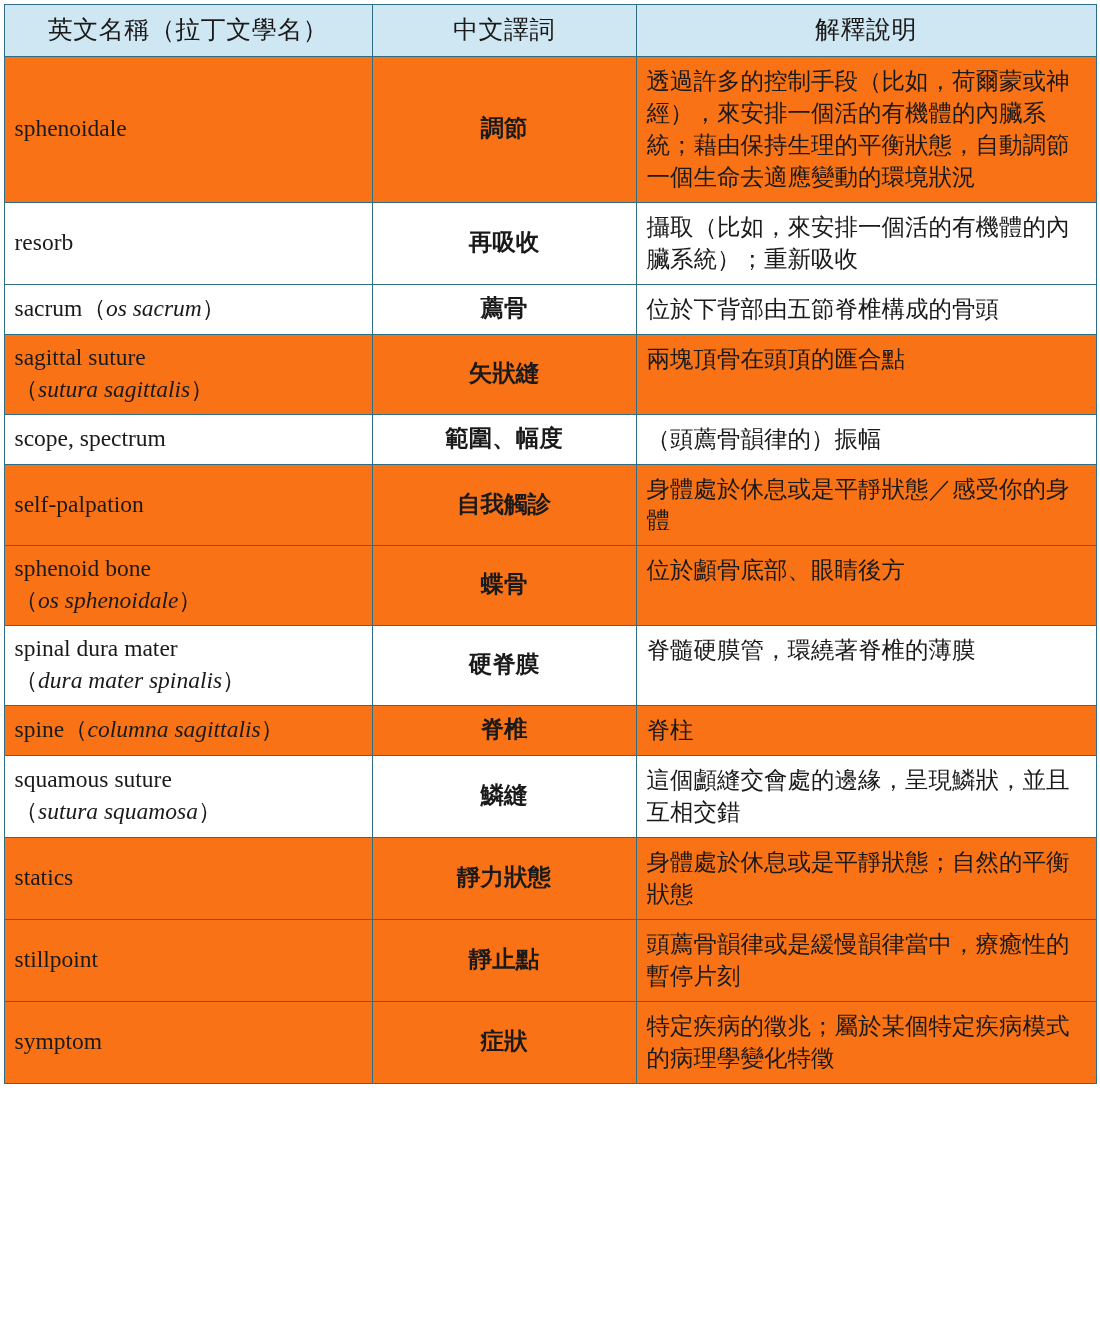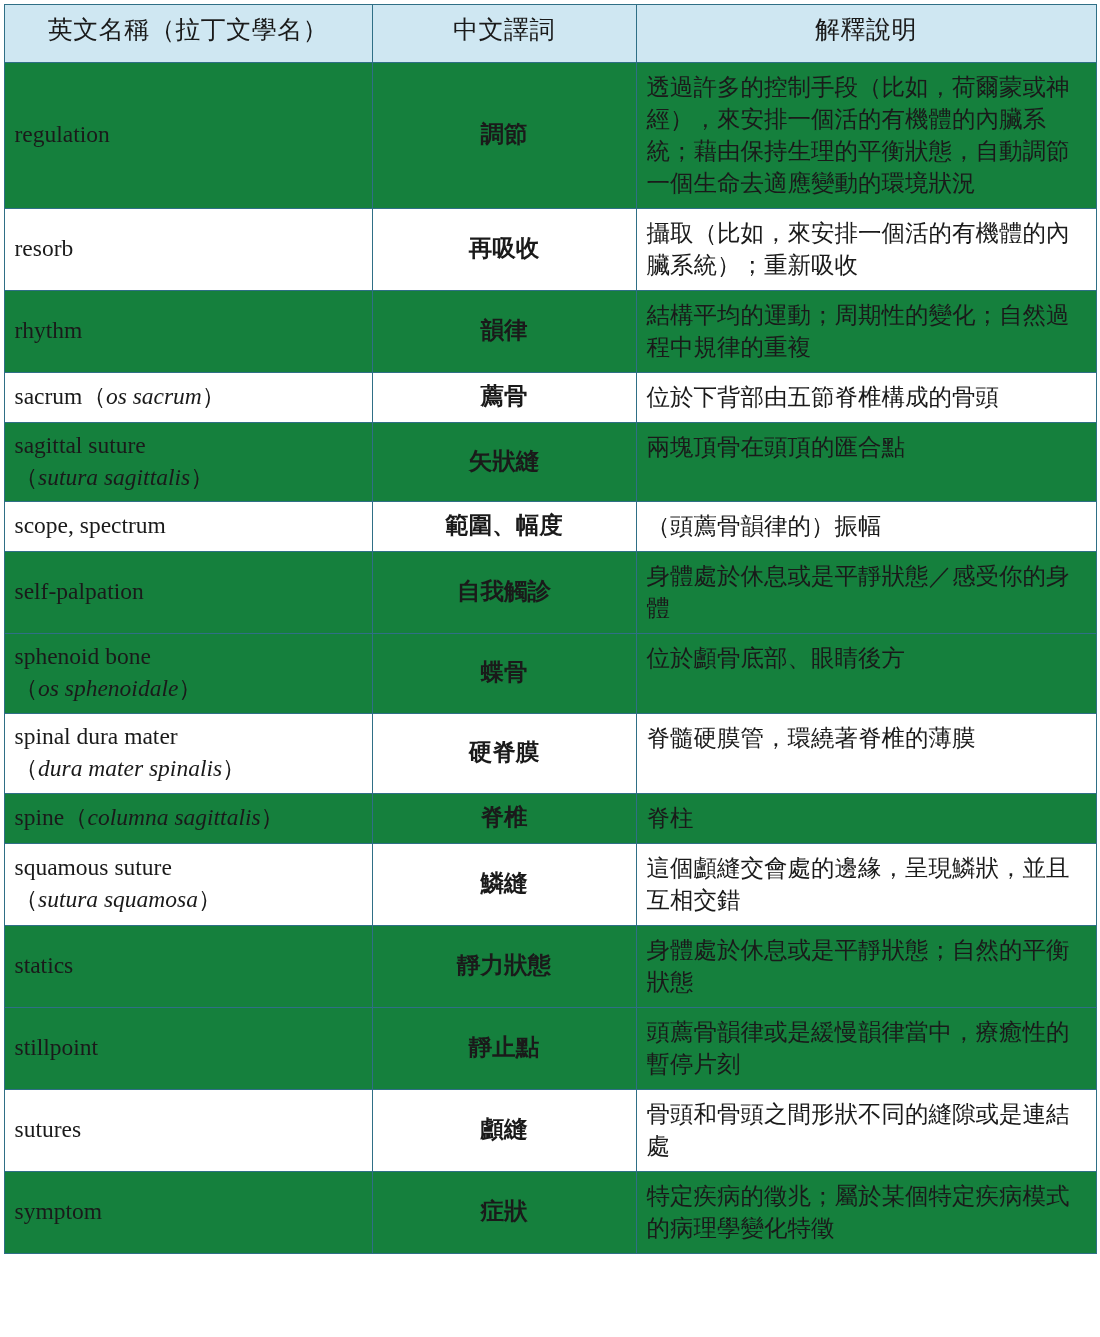--- a/index.html
+++ b/index.html
@@ -22,30 +22,30 @@
   .glossary-table col.c1 { width: 368px; }
   .glossary-table col.c2 { width: 264px; }
   .glossary-table col.c3 { width: 460px; }
 
   .glossary-table th {
     background: #cfe7f2;
     border: 1px solid #2f6f86;
     font-size: 25px;
     font-weight: normal;
     text-align: center;
-    padding: 8px 4px 16px 4px;
+    padding: 8px 4px 10px 4px;
     letter-spacing: 0.5px;
   }
   .glossary-table td {
     border: 1px solid #2f6f86;
     font-size: 23.5px;
     line-height: 1.36;
     padding: 7px 10px 8px 10px;
     vertical-align: middle;
-    background: #15803d;
+    background: #f97316;
   }
   .glossary-table tr.alt td {
     background: #ffffff;
   }
   td.term {
     text-align: left;
     padding-left: 10px;
   }
   td.cn {
     text-align: center;
@@ -77,33 +77,28 @@
   </colgroup>
   <thead>
     <tr>
       <th>英文名稱（拉丁文學名）</th>
       <th>中文譯詞</th>
       <th>解釋說明</th>
     </tr>
   </thead>
   <tbody>
       <tr>
-        <td class="term">regulation</td>
+        <td class="term">sphenoidale</td>
         <td class="cn">調節</td>
         <td class="desc">透過許多的控制手段（比如，荷爾蒙或神經），來安排一個活的有機體的內臟系統；藉由保持生理的平衡狀態，自動調節一個生命去適應變動的環境狀況</td>
       </tr>
       <tr class="alt">
         <td class="term">resorb</td>
         <td class="cn">再吸收</td>
         <td class="desc">攝取（比如，來安排一個活的有機體的內臟系統）；重新吸收</td>
-      </tr>
-      <tr>
-        <td class="term">rhythm</td>
-        <td class="cn">韻律</td>
-        <td class="desc">結構平均的運動；周期性的變化；自然過程中規律的重複</td>
       </tr>
       <tr class="alt">
         <td class="term"><span>sacrum</span><span><span class="paren">（</span><span class="latin">os sacrum</span><span class="paren">）</span></span></td>
         <td class="cn">薦骨</td>
         <td class="desc">位於下背部由五節脊椎構成的骨頭</td>
       </tr>
       <tr>
         <td class="term">
           <span class="term-line">sagittal suture</span>
           <span class="term-line"><span class="paren">（</span><span class="latin">sutura sagittalis</span><span class="paren">）</span></span>
@@ -153,24 +148,19 @@
       <tr>
         <td class="term">statics</td>
         <td class="cn">靜力狀態</td>
         <td class="desc">身體處於休息或是平靜狀態；自然的平衡狀態</td>
       </tr>
       <tr>
         <td class="term">stillpoint</td>
         <td class="cn">靜止點</td>
         <td class="desc">頭薦骨韻律或是緩慢韻律當中，療癒性的暫停片刻</td>
       </tr>
-      <tr class="alt">
-        <td class="term">sutures</td>
-        <td class="cn">顱縫</td>
-        <td class="desc">骨頭和骨頭之間形狀不同的縫隙或是連結處</td>
-      </tr>
       <tr>
         <td class="term">symptom</td>
         <td class="cn">症狀</td>
         <td class="desc">特定疾病的徵兆；屬於某個特定疾病模式的病理學變化特徵</td>
       </tr>
     </tbody>
 </table>
 
 </body></html>

